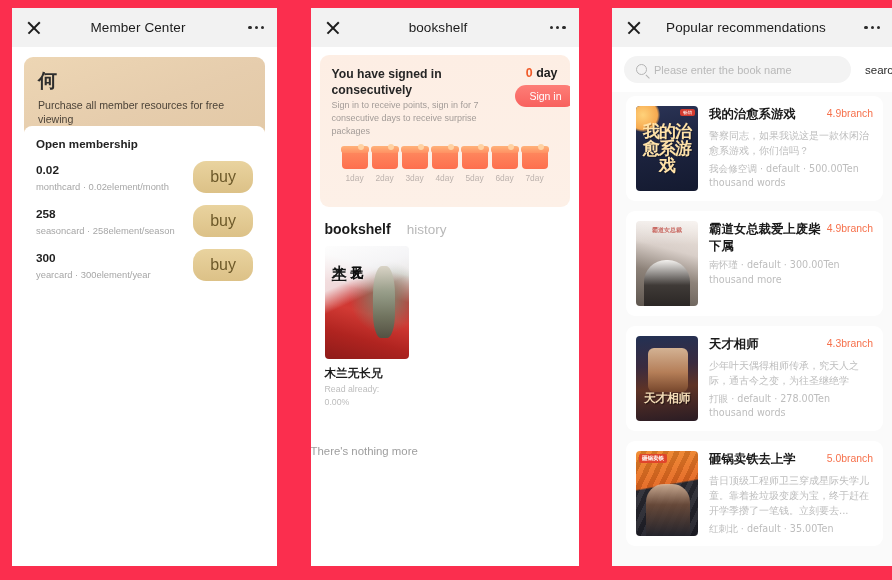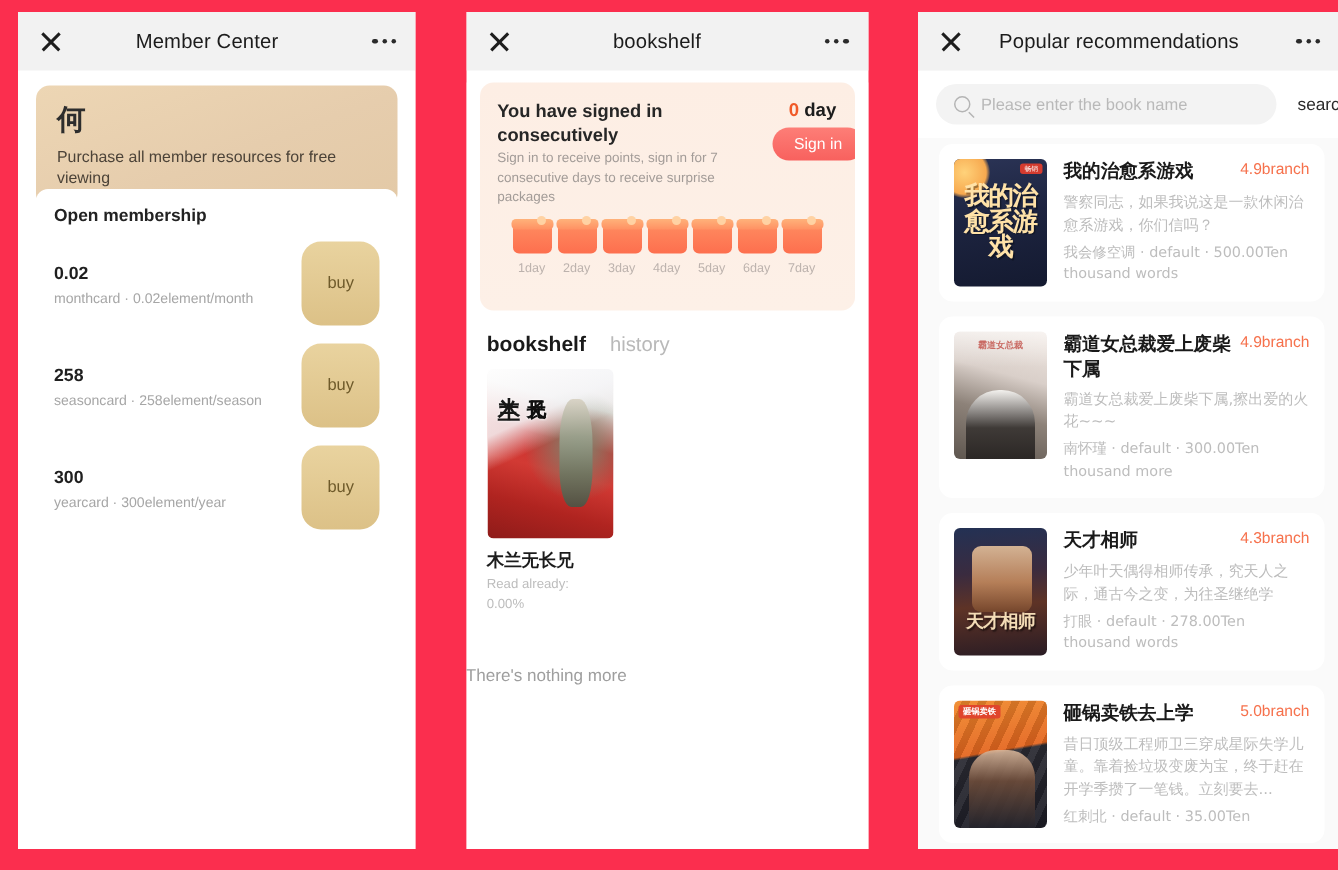--- a/index.html
+++ b/index.html
@@ -95,23 +95,23 @@
   .plan-row {
     display:flex; align-items:center; justify-content:space-between;
     margin-bottom: 12px;
   }
   .plan-row:last-child { margin-bottom: 2px; }
   .plan-price { font-size: 11.8px; color:#1f1f1f; font-weight: 700; line-height:1.25; }
   .plan-desc { font-size: 9.4px; color:#a6a6a6; margin-top: 3px; }
   .buy-btn {
     flex: 0 0 auto;
     background: linear-gradient(180deg,#e9d39f,#dcc187);
-    color:#6e5a2a; font-size: 11px;
+    color:#6e5a2a; font-size: 16px;
     border:none; border-radius: 13px;
-    padding: 22px 17px; cursor:pointer;text-align:right;
+    padding: 7px 17px; cursor:pointer;text-align:right;
   }
 
   
   .p2-body { height: calc(100% - 39px); background:#fff; }
   .signin-card {
     margin: 8px 9px 0 9px;
     background: linear-gradient(180deg,#fdeee4 0%,#fdf0e7 100%);
     border-radius: 9px;
     padding: 11px 12px 24px 12px;
     position: relative;
@@ -508,21 +508,20 @@
 
         <div class="rec-card">
           <div class="rec-cover rc2">
             <span class="ctxt">霸道女总裁</span>
           </div>
           <div class="rec-info">
             <div class="rec-top">
               <span class="rec-title">霸道女总裁爱上废柴下属</span>
               <span class="rec-score">4.9branch</span>
             </div>
-            <div class="rec-desc">霸道女总裁爱上废柴下属,擦出爱的火花~~~</div>
             <div class="rec-meta">南怀瑾 · default · 300.00Ten thousand more</div>
           </div>
         </div>
 
         <div class="rec-card">
           <div class="rec-cover rc3">
             <span class="ctxt">天才相师</span>
           </div>
           <div class="rec-info">
             <div class="rec-top">

